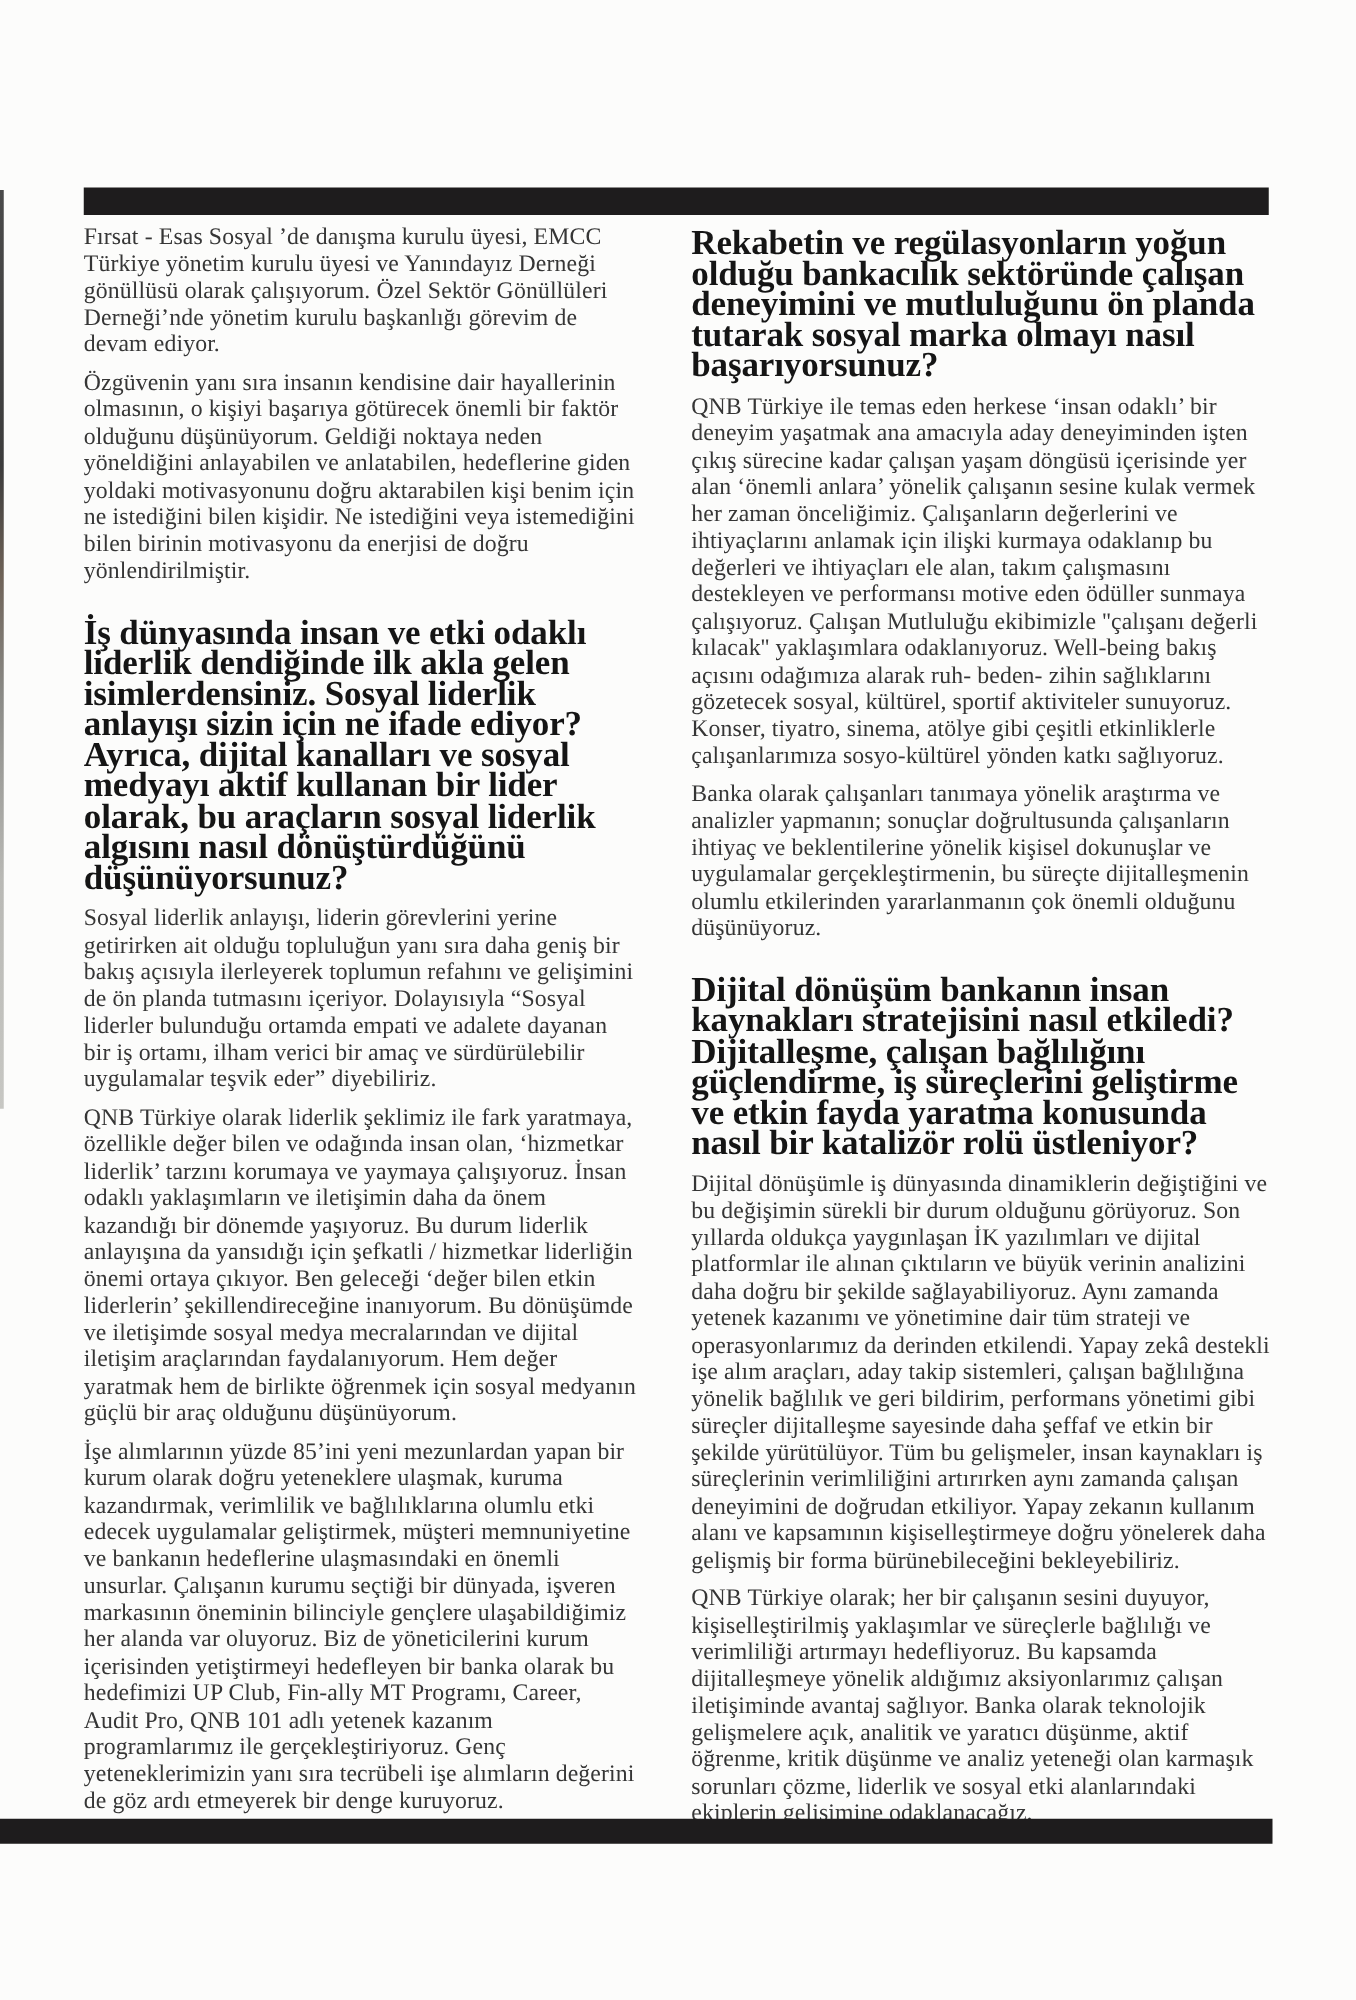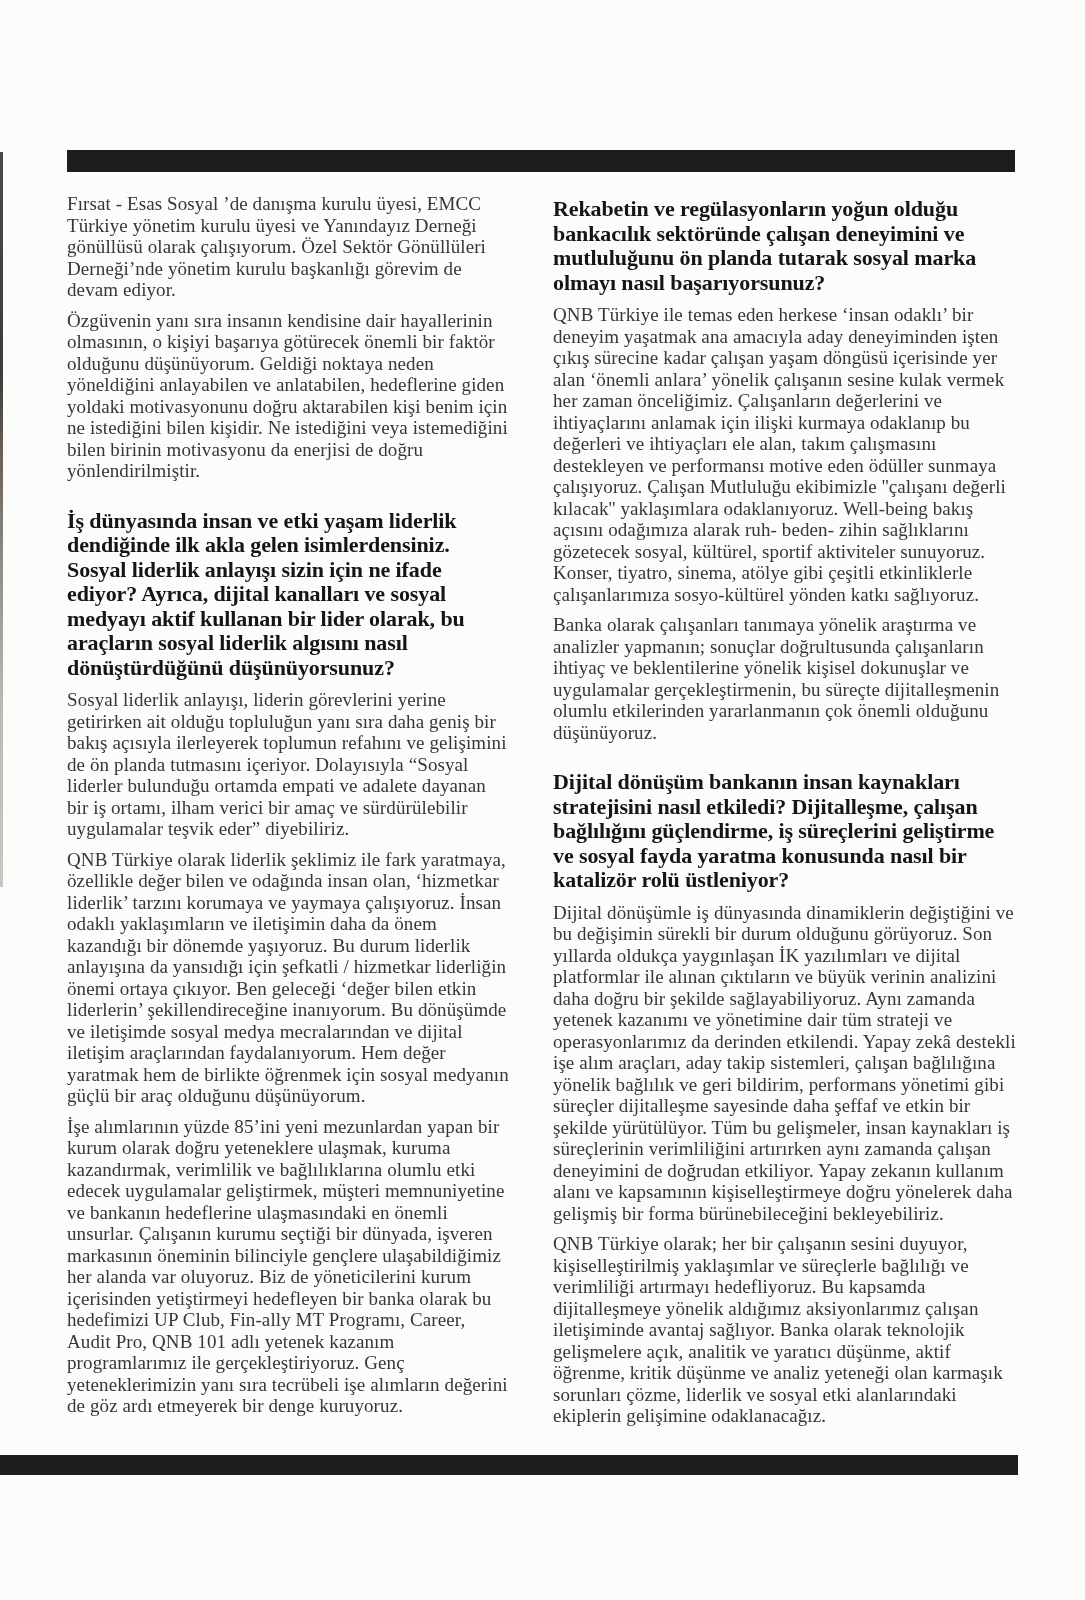--- a/index.html
+++ b/index.html
@@ -26,38 +26,38 @@
   }
   .edge-artifact {
     position: absolute;
     left: 0; top: 152px;
     width: 3px; height: 735px;
     background: linear-gradient(to bottom,
       #4a4a4a 0%, #3c3c3c 30%, #6e6257 42%, #8a8a86 55%, #b9b9b5 75%, #c7c7c3 100%);
   }
   .content {
     position: absolute;
-    left: 67px; top: 193px;
+    left: 67px; top: 179px;
     width: 950px;
     display: flex;
     gap: 44px;
   }
   .column-left  { width: 442px; }
   .column-right { width: 464px; }
   .para {
     margin: 0 0 9px 0;
     font-size: 19px;
     line-height: 21.5px;
     letter-spacing: 0.1px;
     color: #363636;
     text-align: left;
   }
   .question {
     margin: 27px 0 9px 0;
-    font-size: 22px;
+    font-size: 28px;
     line-height: 24.5px;
     font-weight: bold;
     letter-spacing: -0.1px;
     color: #151515;
   }
   .column .question:first-child { margin-top: 4px; }
 </style>
 </head>
 <body>
 
@@ -65,31 +65,31 @@
 
   <div class="edge-artifact"></div>
 
   <div class="top-rule"></div>
 
   <div class="content">
 
     <div class="column column-left">
       <p class="para">Fırsat - Esas Sosyal ’de danışma kurulu üyesi, EMCC Türkiye yönetim kurulu üyesi ve Yanındayız Derneği gönüllüsü olarak çalışıyorum. Özel Sektör Gönüllüleri Derneği’nde yönetim kurulu başkanlığı görevim de devam ediyor.</p>
       <p class="para">Özgüvenin yanı sıra insanın kendisine dair hayallerinin olmasının, o kişiyi başarıya götürecek önemli bir faktör olduğunu düşünüyorum. Geldiği noktaya neden yöneldiğini anlayabilen ve anlatabilen, hedeflerine giden yoldaki motivasyonunu doğru aktarabilen kişi benim için ne istediğini bilen kişidir. Ne istediğini veya istemediğini bilen birinin motivasyonu da enerjisi de doğru yönlendirilmiştir.</p>
-      <h2 class="question">İş dünyasında insan ve etki yaşam liderlik dendiğinde ilk akla gelen isimlerdensiniz. Sosyal liderlik anlayışı sizin için ne ifade ediyor? Ayrıca, dijital kanalları ve sosyal medyayı aktif kullanan bir lider olarak, bu araçların sosyal liderlik algısını nasıl dönüştürdüğünü düşünüyorsunuz?</h2>
+      <h2 class="question">İş dünyasında insan ve etki odaklı liderlik dendiğinde ilk akla gelen isimlerdensiniz. Sosyal liderlik anlayışı sizin için ne ifade ediyor? Ayrıca, dijital kanalları ve sosyal medyayı aktif kullanan bir lider olarak, bu araçların sosyal liderlik algısını nasıl dönüştürdüğünü düşünüyorsunuz?</h2>
       <p class="para">Sosyal liderlik anlayışı, liderin görevlerini yerine getirirken ait olduğu topluluğun yanı sıra daha geniş bir bakış açısıyla ilerleyerek toplumun refahını ve gelişimini de ön planda tutmasını içeriyor. Dolayısıyla “Sosyal liderler bulunduğu ortamda empati ve adalete dayanan bir iş ortamı, ilham verici bir amaç ve sürdürülebilir uygulamalar teşvik eder” diyebiliriz.</p>
       <p class="para">QNB Türkiye olarak liderlik şeklimiz ile fark yaratmaya, özellikle değer bilen ve odağında insan olan, ‘hizmetkar liderlik’ tarzını korumaya ve yaymaya çalışıyoruz. İnsan odaklı yaklaşımların ve iletişimin daha da önem kazandığı bir dönemde yaşıyoruz. Bu durum liderlik anlayışına da yansıdığı için şefkatli / hizmetkar liderliğin önemi ortaya çıkıyor. Ben geleceği ‘değer bilen etkin liderlerin’ şekillendireceğine inanıyorum. Bu dönüşümde ve iletişimde sosyal medya mecralarından ve dijital iletişim araçlarından faydalanıyorum. Hem değer yaratmak hem de birlikte öğrenmek için sosyal medyanın güçlü bir araç olduğunu düşünüyorum.</p>
       <p class="para">İşe alımlarının yüzde 85’ini yeni mezunlardan yapan bir kurum olarak doğru yeteneklere ulaşmak, kuruma kazandırmak, verimlilik ve bağlılıklarına olumlu etki edecek uygulamalar geliştirmek, müşteri memnuniyetine ve bankanın hedeflerine ulaşmasındaki en önemli unsurlar. Çalışanın kurumu seçtiği bir dünyada, işveren markasının öneminin bilinciyle gençlere ulaşabildiğimiz her alanda var oluyoruz. Biz de yöneticilerini kurum içerisinden yetiştirmeyi hedefleyen bir banka olarak bu hedefimizi UP Club, Fin-ally MT Programı, Career, Audit Pro, QNB 101 adlı yetenek kazanım programlarımız ile gerçekleştiriyoruz. Genç yeteneklerimizin yanı sıra tecrübeli işe alımların değerini de göz ardı etmeyerek bir denge kuruyoruz.</p>
     </div>
 
     <div class="column column-right">
       <h2 class="question">Rekabetin ve regülasyonların yoğun olduğu bankacılık sektöründe çalışan deneyimini ve mutluluğunu ön planda tutarak sosyal marka olmayı nasıl başarıyorsunuz?</h2>
       <p class="para">QNB Türkiye ile temas eden herkese ‘insan odaklı’ bir deneyim yaşatmak ana amacıyla aday deneyiminden işten çıkış sürecine kadar çalışan yaşam döngüsü içerisinde yer alan ‘önemli anlara’ yönelik çalışanın sesine kulak vermek her zaman önceliğimiz. Çalışanların değerlerini ve ihtiyaçlarını anlamak için ilişki kurmaya odaklanıp bu değerleri ve ihtiyaçları ele alan, takım çalışmasını destekleyen ve performansı motive eden ödüller sunmaya çalışıyoruz. Çalışan Mutluluğu ekibimizle ''çalışanı değerli kılacak'' yaklaşımlara odaklanıyoruz. Well-being bakış açısını odağımıza alarak ruh- beden- zihin sağlıklarını gözetecek sosyal, kültürel, sportif aktiviteler sunuyoruz. Konser, tiyatro, sinema, atölye gibi çeşitli etkinliklerle çalışanlarımıza sosyo-kültürel yönden katkı sağlıyoruz.</p>
       <p class="para">Banka olarak çalışanları tanımaya yönelik araştırma ve analizler yapmanın; sonuçlar doğrultusunda çalışanların ihtiyaç ve beklentilerine yönelik kişisel dokunuşlar ve uygulamalar gerçekleştirmenin, bu süreçte dijitalleşmenin olumlu etkilerinden yararlanmanın çok önemli olduğunu düşünüyoruz.</p>
-      <h2 class="question">Dijital dönüşüm bankanın insan kaynakları stratejisini nasıl etkiledi? Dijitalleşme, çalışan bağlılığını güçlendirme, iş süreçlerini geliştirme ve sosyal fayda yaratma konusunda nasıl bir katalizör rolü üstleniyor?</h2>
+      <h2 class="question">Dijital dönüşüm bankanın insan kaynakları stratejisini nasıl etkiledi? Dijitalleşme, çalışan bağlılığını güçlendirme, iş süreçlerini geliştirme ve etkin fayda yaratma konusunda nasıl bir katalizör rolü üstleniyor?</h2>
       <p class="para">Dijital dönüşümle iş dünyasında dinamiklerin değiştiğini ve bu değişimin sürekli bir durum olduğunu görüyoruz. Son yıllarda oldukça yaygınlaşan İK yazılımları ve dijital platformlar ile alınan çıktıların ve büyük verinin analizini daha doğru bir şekilde sağlayabiliyoruz. Aynı zamanda yetenek kazanımı ve yönetimine dair tüm strateji ve operasyonlarımız da derinden etkilendi. Yapay zekâ destekli işe alım araçları, aday takip sistemleri, çalışan bağlılığına yönelik bağlılık ve geri bildirim, performans yönetimi gibi süreçler dijitalleşme sayesinde daha şeffaf ve etkin bir şekilde yürütülüyor. Tüm bu gelişmeler, insan kaynakları iş süreçlerinin verimliliğini artırırken aynı zamanda çalışan deneyimini de doğrudan etkiliyor. Yapay zekanın kullanım alanı ve kapsamının kişiselleştirmeye doğru yönelerek daha gelişmiş bir forma bürünebileceğini bekleyebiliriz.</p>
       <p class="para">QNB Türkiye olarak; her bir çalışanın sesini duyuyor, kişiselleştirilmiş yaklaşımlar ve süreçlerle bağlılığı ve verimliliği artırmayı hedefliyoruz. Bu kapsamda dijitalleşmeye yönelik aldığımız aksiyonlarımız çalışan iletişiminde avantaj sağlıyor. Banka olarak teknolojik gelişmelere açık, analitik ve yaratıcı düşünme, aktif öğrenme, kritik düşünme ve analiz yeteneği olan karmaşık sorunları çözme, liderlik ve sosyal etki alanlarındaki ekiplerin gelişimine odaklanacağız.</p>
     </div>
 
   </div>
 
   <div class="bottom-rule"></div>
 
 </div>
 

